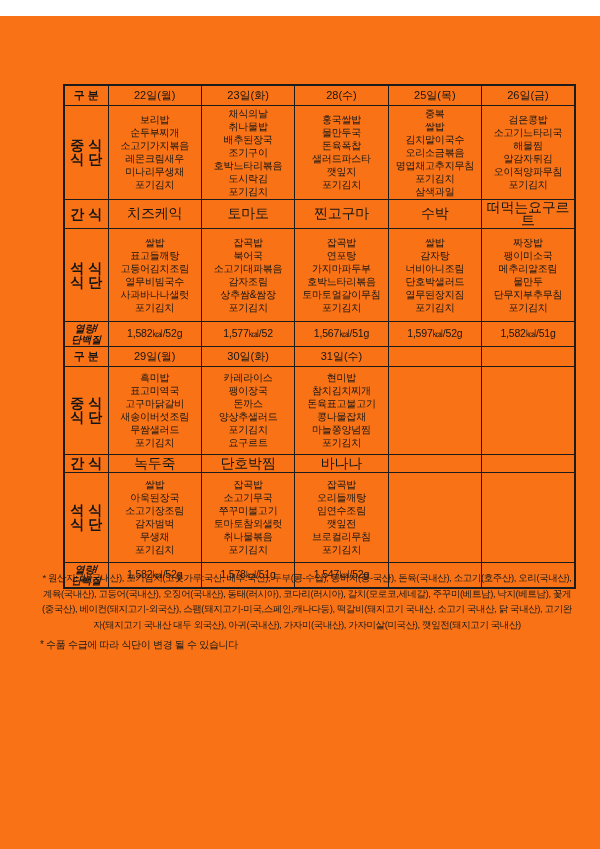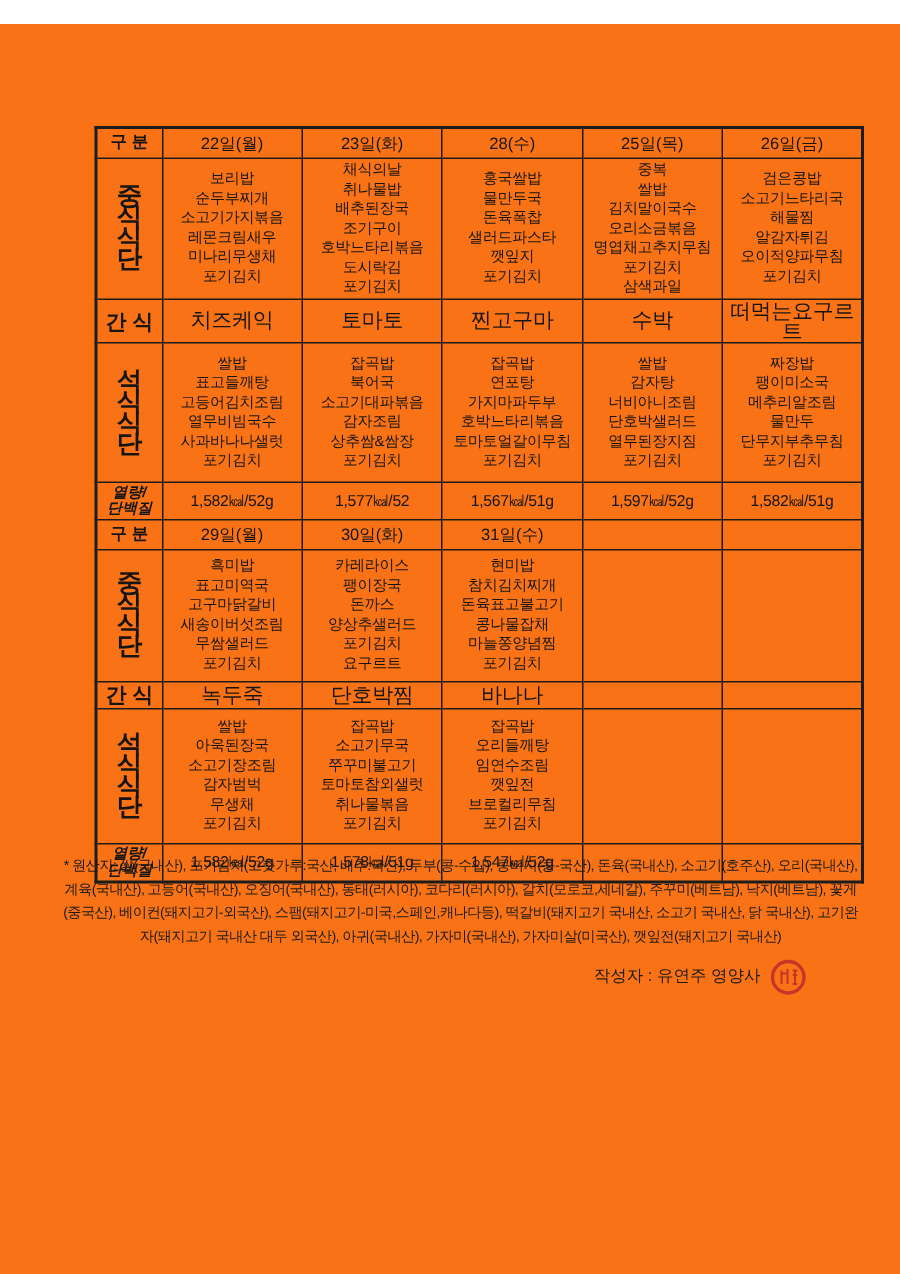--- a/index.html
+++ b/index.html
@@ -16,21 +16,21 @@
     border-collapse:collapse; table-layout:fixed;
     border:2px solid #1c1c1c;
   }
   table.menu-table td {
     border:1px solid #1c1c1c;
     text-align:center; vertical-align:middle;
     padding:1px 2px; overflow:hidden;
   }
   .pre { white-space:pre-line; }
 
-  .lbl { font-weight:bold; font-size:17px; line-height:14px; }
+  .lbl { font-weight:bold; font-size:14px; line-height:14px; }
   .lbl-cal { font-weight:bold; font-size:10px; line-height:11px;font-style:italic; }
 
   tr.h-head td   { height:20px; font-size:11px; }
   tr.h-lunch1 td { height:92px; }
   tr.h-snack td  { height:18px; font-size:14px; }
   tr.h-dinner1 td{ height:93px; }
   tr.h-cal1 td   { height:22px; }
   tr.h-lunch2 td { height:88px; }
   tr.h-dinner2 td{ height:90px; }
   tr.h-cal2 td   { height:23px; }
@@ -239,24 +239,16 @@
         <td class="cal">1,578㎉/51g</td>
         <td class="cal">1,547㎉/52g</td>
         <td class="cal"></td>
         <td class="cal"></td>
       </tr>
     </tbody>
   </table>
 
   <div class="footnotes">
     <div class="origin-note">* 원산지: 쌀(국내산), 포기김치(고춧가루:국산, 배추:국산), 두부(콩-수입), 콩비지(콩-국산), 돈육(국내산), 소고기(호주산), 오리(국내산), 계육(국내산), 고등어(국내산), 오징어(국내산), 동태(러시아), 코다리(러시아), 갈치(모로코,세네갈), 주꾸미(베트남), 낙지(베트남), 꽃게(중국산), 베이컨(돼지고기-외국산), 스팸(돼지고기-미국,스페인,캐나다등), 떡갈비(돼지고기 국내산, 소고기 국내산, 닭 국내산), 고기완자(돼지고기 국내산 대두 외국산), 아귀(국내산), 가자미(국내산), 가자미살(미국산), 깻잎전(돼지고기 국내산)</div>
-    <div class="author-row">
-      <span>작성자 : 유연주 영양사</span>
-      <span class="stamp">
-        <svg width="25" height="25" viewBox="0 0 25 25">
-          <circle cx="12.5" cy="12.5" r="10.5" fill="none" stroke="#c5352c" stroke-width="2.2"></circle>
-          <path d="M8 8 v9 M8 10 h4 M12 7 v10 M15.5 8 h3 M15.5 11 h3 M17 8 v9 M15.5 17 h3" fill="none" stroke="#c5352c" stroke-width="1.4"></path>
-        </svg>
-      </span>
-    </div>
+    <div class="supply-note">* 수품 수급에 따라 식단이 변경 될 수 있습니다</div>
   </div>
 
 </div>
 
 </body></html>

